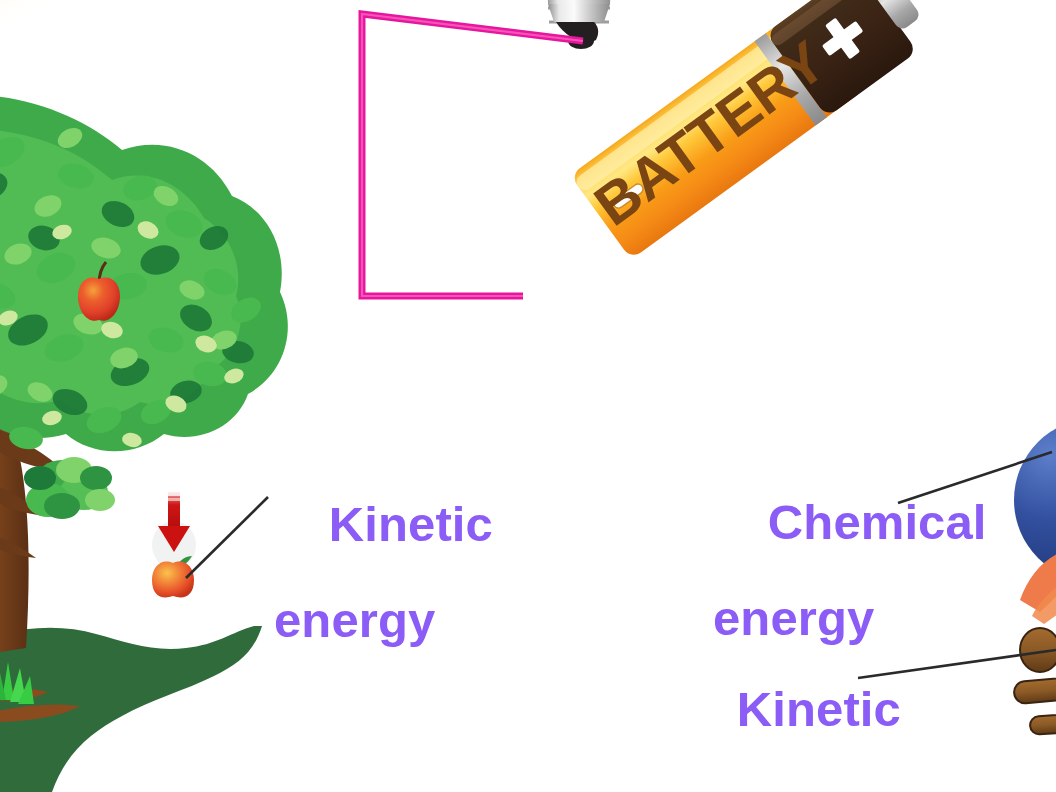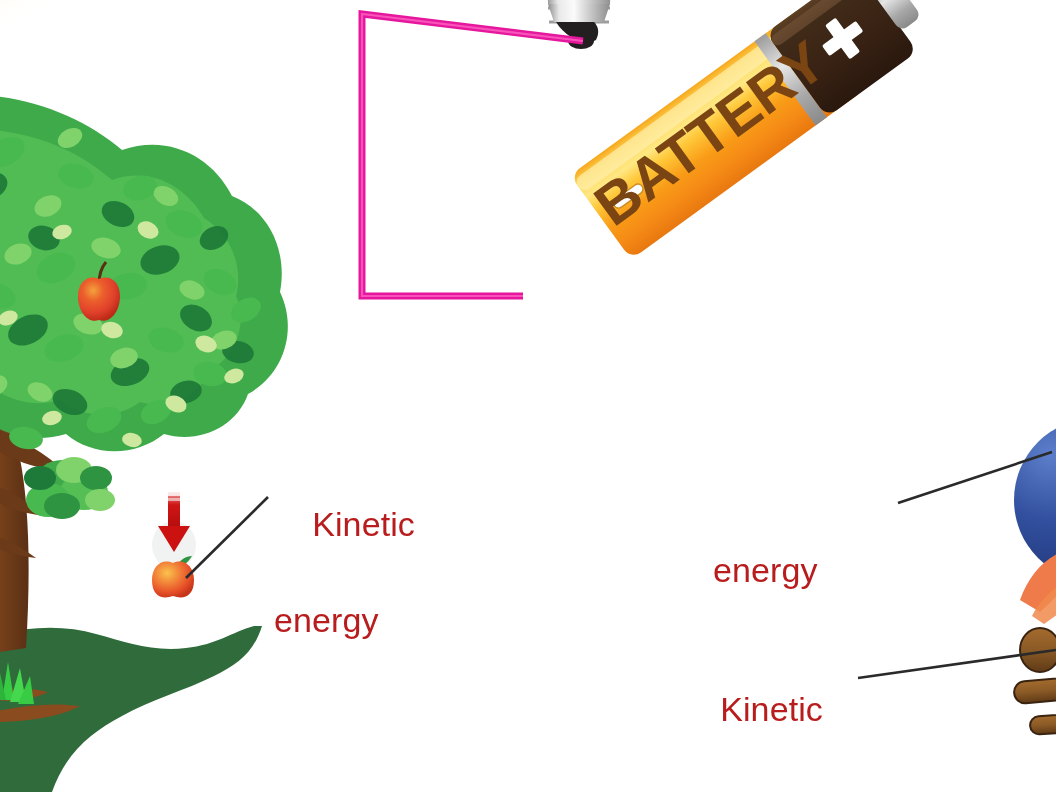--- a/index.html
+++ b/index.html
@@ -17,25 +17,25 @@
     font-family: "Liberation Sans", sans-serif;
   }
   .layer {
     position: absolute;
     left: 0; top: 0;
     width: 1056px;
     height: 792px;
   }
   .label {
     position: absolute;
-    color: #b91c1c;
+    color: #8b5cf6;
     font-family: "Liberation Sans", sans-serif;
-    font-size: 34px;
+    font-size: 49px;
     line-height: 48px;
-    font-weight: 400;
+    font-weight: 700;
     letter-spacing: 0.1px;
     white-space: pre;
   }
   .label .l2 { display: block; }
   #label-kinetic  { left: 274px; top: 452px; }
   #label-chemical { left: 713px; top: 450px; }
   #label-thermal  { left: 682px; top: 637px; }
 </style>
 </head>
 <body>
@@ -330,20 +330,21 @@
       <line x1="858" y1="678" x2="1056" y2="650" stroke-width="2.6"></line>
     </g>
   </svg>
 
   <div class="label" id="label-kinetic">
     <span>Kinetic</span>
     <span class="l2">energy</span>
   </div>
 
   <div class="label" id="label-chemical">
+    <span>Chemical</span>
     <span class="l2">energy</span>
   </div>
 
   <div class="label" id="label-thermal">
     <span>Kinetic</span>
     <span class="l2">energy</span>
   </div>
 
 </div>
 

